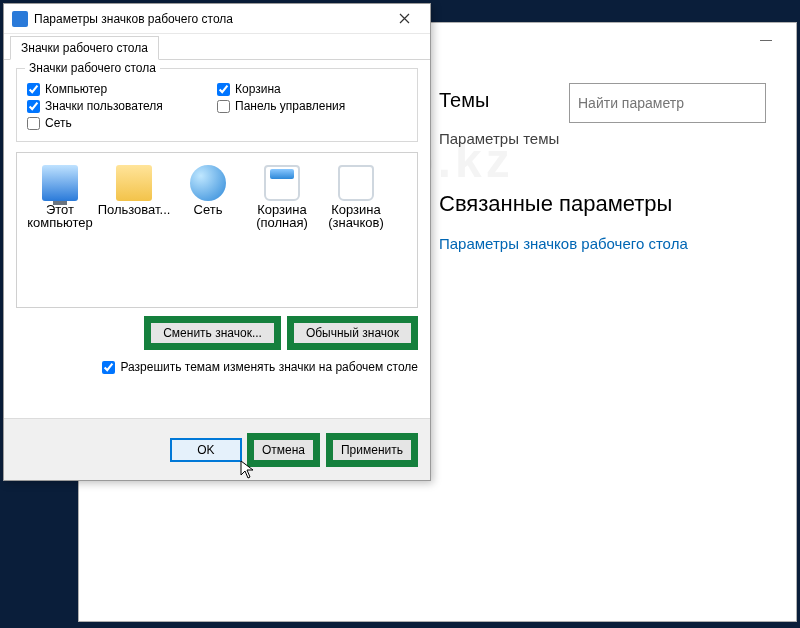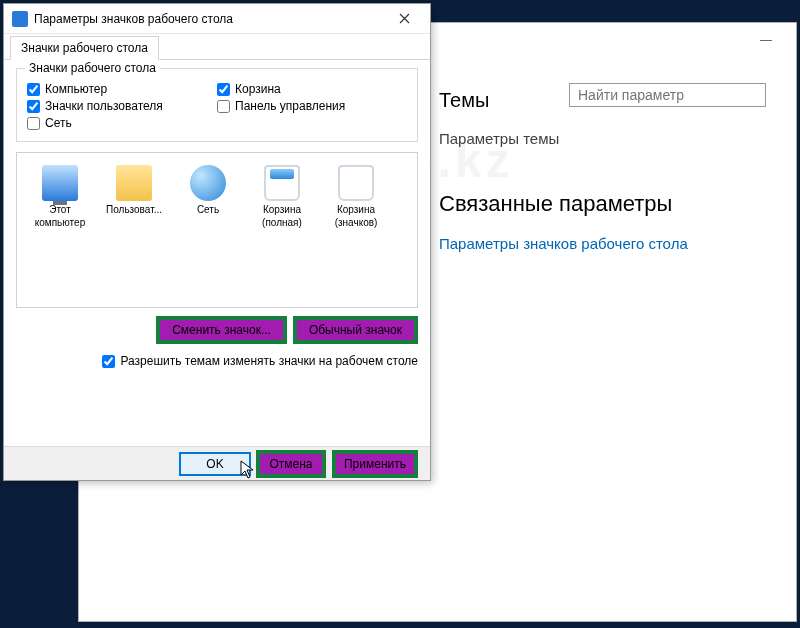--- a/index.html
+++ b/index.html
@@ -44,21 +44,21 @@
     position: absolute;
     left: 360px;
     top: 56px;
     right: 10px;
   }
   .search-box {
     position: absolute;
     left: 490px;
     top: 60px;
     right: 30px;
-    height: 24px;
+    height: 40px;
     border: 1px solid #999;
     display: flex;
     align-items: center;
     padding: 0 8px;
   }
   .search-box input {
     border: none;
     outline: none;
     font-size: 14px;
     flex: 1;
@@ -182,52 +182,52 @@
     width: 74px;
     text-align: center;
     cursor: pointer;
     padding: 2px 0;
   }
   .icon-image {
     width: 36px; height: 36px;
     margin: 2px auto 2px auto;
   }
   .icon-label {
-    font-size: 10px;
+    font-size: 13px;
     line-height: 13px;
     display: block;
   }
   .btn-row {
     display: flex;
     justify-content: flex-end;
     gap: 6px;
     margin-top: 8px;
   }
   .btn {
-    border: 4px solid #15803d;
-    background: #a21caf;
+    border: 7px solid #15803d;
+    background: #e5e5e5;
     padding: 3px 12px;
     min-width: 84px;
     font-size: 12px;
     cursor: pointer;
     text-align: center;
     font-family: inherit;
   }
   .allow-row {
     display: flex;
     align-items: center;
     margin-top: 10px;
     justify-content: flex-end;
   }
   .allow-row input { margin-right: 5px; }
 
   .dialog-footer {
     position: absolute;
     left: 0; right: 0; bottom: 0;
-    height: 34px;
+    height: 62px;
     background: #f0f0f0;
     border-top: 1px solid #dcdcdc;
     display: flex;
     align-items: center;
     justify-content: flex-end;
     padding: 0 12px;
     gap: 6px;
   }
   .dialog-footer .btn { min-width: 70px; padding: 3px 8px; }
   .btn.focused { border: 1px solid #0078d7; outline: 1px solid #0078d7; background:#e5f1fb; }

